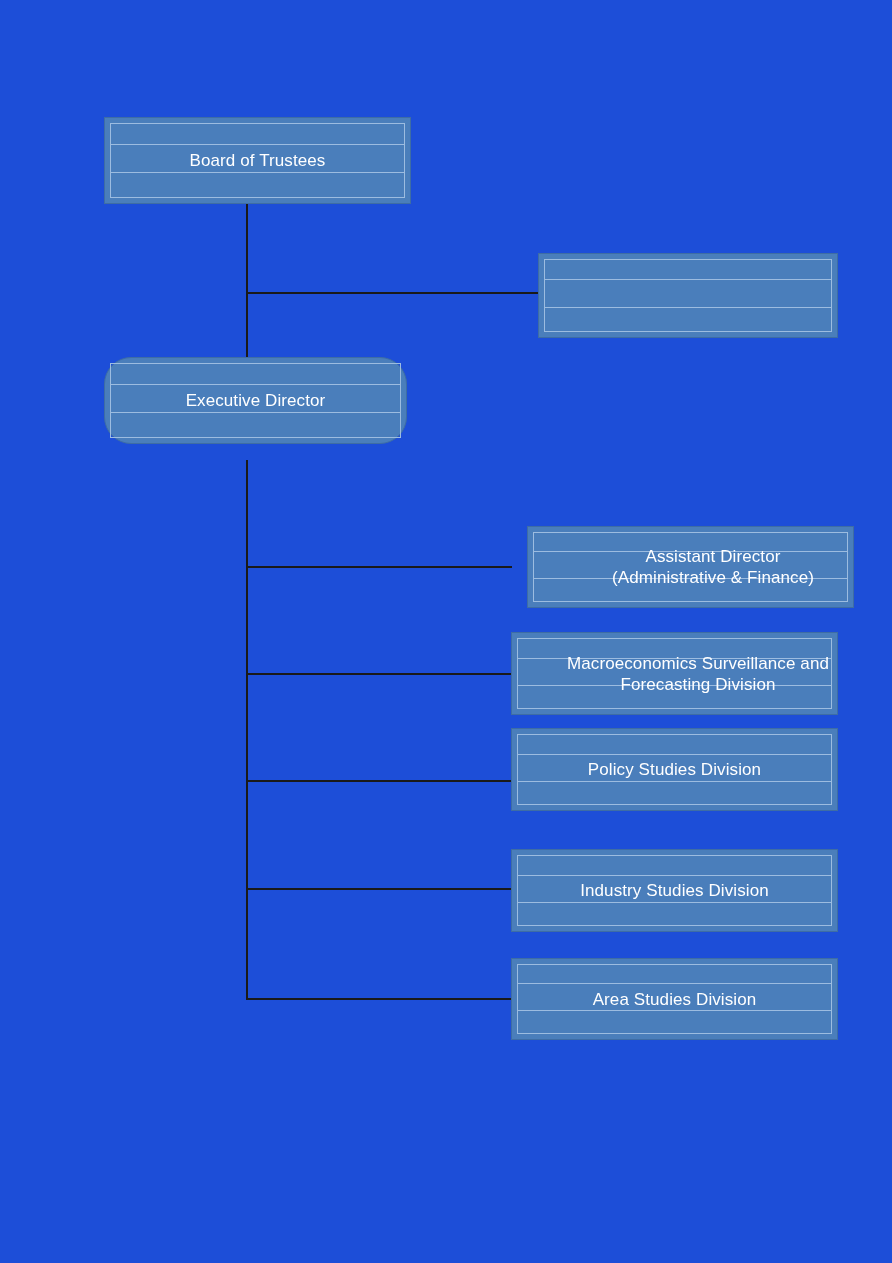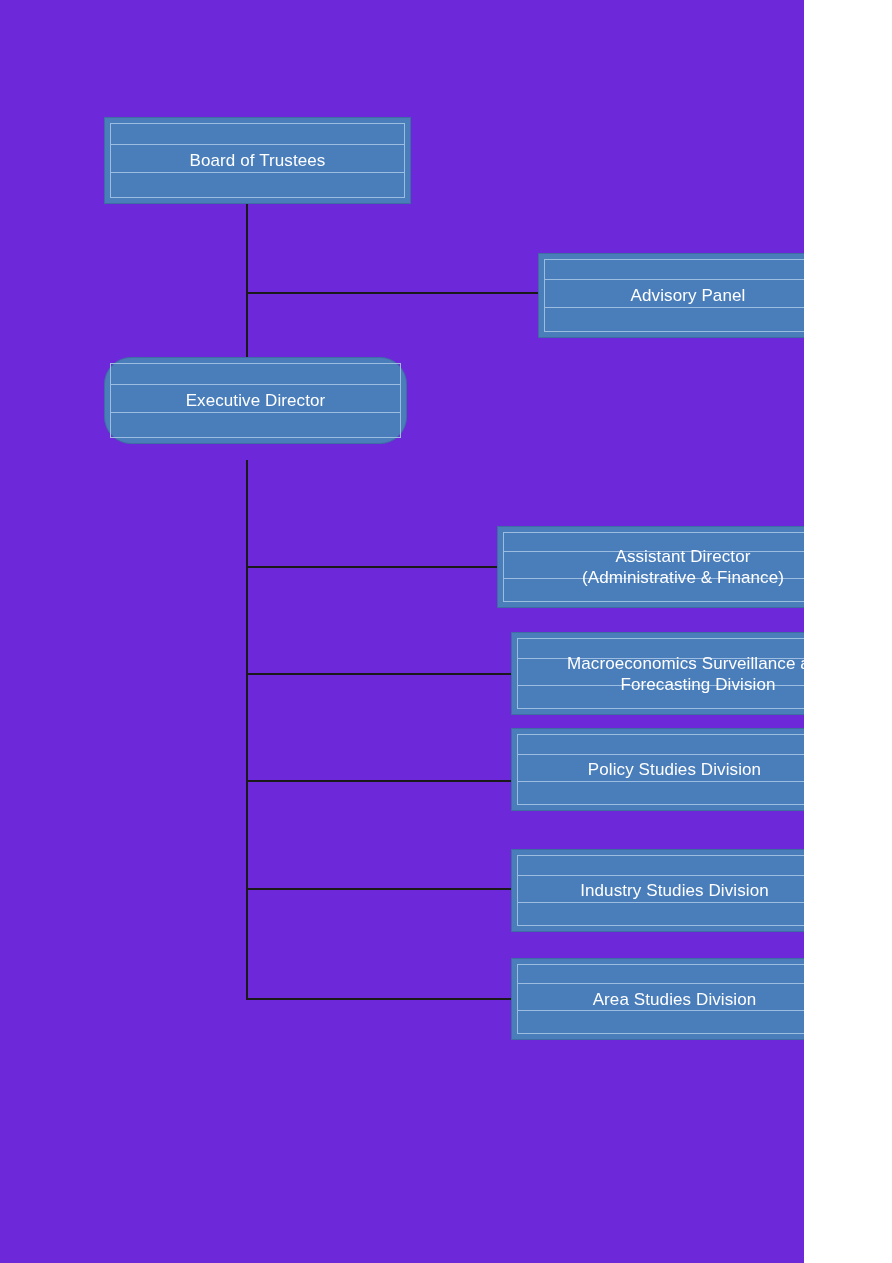--- a/index.html
+++ b/index.html
@@ -5,23 +5,23 @@
   html, body {
     margin: 0;
     padding: 0;
     background: #ffffff;
   }
   body {
     font-family: "Liberation Sans", sans-serif;
   }
   #canvas {
     position: relative;
-    width: 804px;
+    width: 892px;
     height: 1263px;
-    background: #6d28d9;
+    background: #1d4ed8;
     overflow: hidden;
   }
   
   .node {
     position: absolute;
     box-sizing: border-box;
     background: #4A7EBB;
     border: 1px solid #3E6DA4;
     display: flex;
     align-items: center;
@@ -86,29 +86,28 @@
   <div class="conn h" style="left:246px; top:888px; width:266px;"></div>
   <div class="conn h" style="left:246px; top:998px; width:266px;"></div>
 
   <div class="node" style="left:104px; top:117px; width:307px; height:87px;">
     <span class="bands"></span>
     <span class="label">Board of Trustees</span>
   </div>
 
   <div class="node" style="left:538px; top:253px; width:300px; height:85px;">
     <span class="bands"></span>
-    <span class="label">Advisory Panel</span>
   </div>
 
   <div class="node" style="left:104px; top:357px; width:303px; height:87px;border-radius:27px;">
     <span class="bands"></span>
     <span class="label">Executive Director</span>
   </div>
 
-  <div class="node" style="left:497px; top:526px; width:327px; height:82px;padding-left:45px;">
+  <div class="node" style="left:527px; top:526px; width:327px; height:82px;padding-left:45px;">
     <span class="bands"></span>
     <span class="label">Assistant Director
 (Administrative &amp; Finance)</span>
   </div>
 
   <div class="node" style="left:511px; top:632px; width:327px; height:83px;padding-left:47px;">
     <span class="bands"></span>
     <span class="label">Macroeconomics Surveillance and
 Forecasting Division</span>
   </div>

